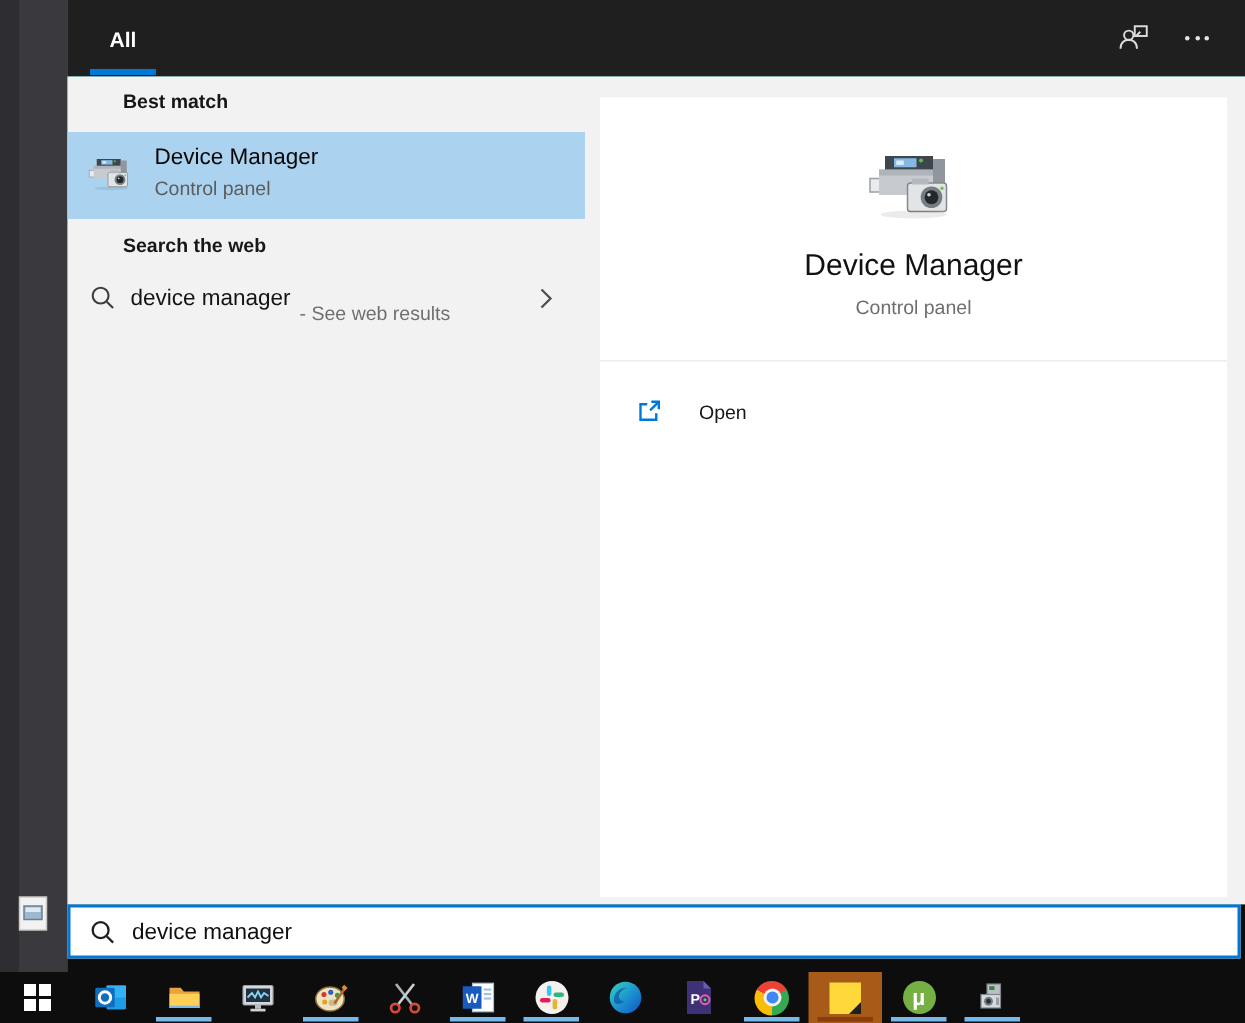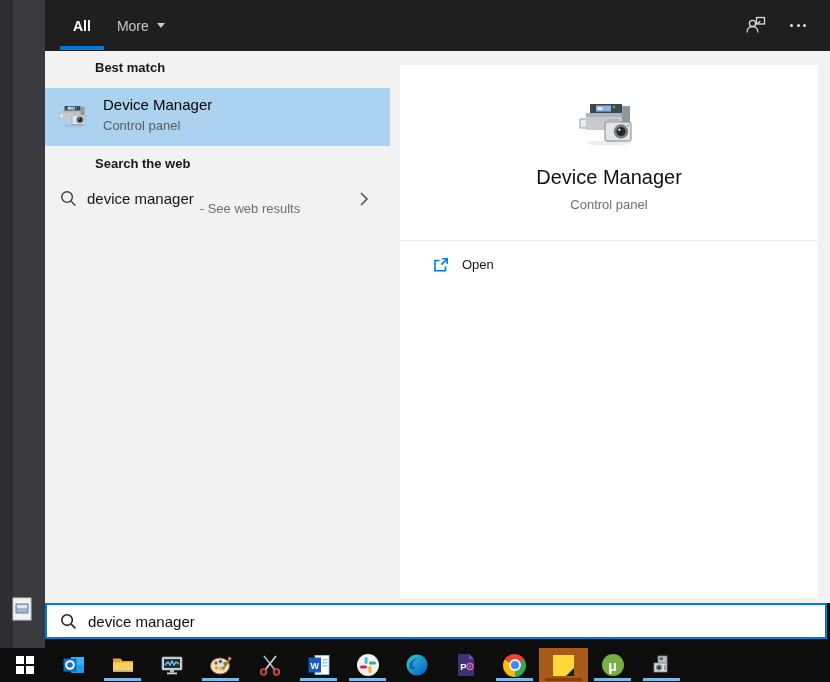--- a/index.html
+++ b/index.html
@@ -21,39 +21,39 @@
   .tab.active{color:#ffffff;font-weight:700;}
   .tab.active::after{content:"";position:absolute;left:0;right:0;bottom:1px;height:4px;background:#0078d7;}
   .caret-down{width:0;height:0;border-left:4.5px solid transparent;border-right:4.5px solid transparent;
     border-top:5px solid #c9c9c9;margin-left:8px;}
   .hdr-icon{position:absolute;top:14px;width:22px;height:22px;}
   .hdr-feedback{left:700px;}
   .hdr-ellipsis{left:742px;height:22px;display:flex;align-items:center;justify-content:center;gap:3.5px;}
   .dot{width:3px;height:3px;border-radius:50%;background:#e3e3e3;}
 
   .sw-body{position:absolute;top:51px;left:0;right:0;height:552px;background:#f2f2f2;}
-  .section-label{position:absolute;left:26px;font-size:13px;font-weight:700;color:#171717;padding-left:24px;}
+  .section-label{position:absolute;left:13px;font-size:13px;font-weight:700;color:#171717;padding-left:24px;}
   .lbl-best{top:9px;}
   .best-item{position:absolute;left:0;top:37px;width:345px;height:58px;background:#abd2ee;}
   .bi-icon{position:absolute;left:13px;top:13px;width:32px;height:32px;}
   .bi-title{position:absolute;left:58px;top:8px;font-size:15px;color:#060606;}
   .bi-sub{position:absolute;left:58px;top:30px;font-size:13px;color:#5c5c5c;}
   .lbl-web{top:105px;}
   .web-item{position:absolute;left:0;top:126px;width:345px;height:42px;display:flex;align-items:center;}
   .wi-icon{width:17px;height:17px;margin-left:15px;flex:0 0 auto;}
   .wi-query{margin-left:10px;font-size:15px;color:#141414;white-space:nowrap;}
   .wi-suffix{margin-left:6px;font-size:13px;color:#6f6f6f;white-space:nowrap;margin-top:20px;}
   .wi-chevron{position:absolute;left:314px;width:10px;height:15px;}
 
   .detail-card{position:absolute;left:355px;top:14px;width:418px;height:533px;background:#ffffff;}
   .dc-icon{position:absolute;left:50%;top:29px;width:64px;height:64px;transform:translateX(-50%);}
   .dc-title{position:absolute;top:101px;left:0;right:0;text-align:center;font-size:20px;color:#111111;}
   .dc-sub{position:absolute;top:132px;left:0;right:0;text-align:center;font-size:13px;color:#6e6e6e;}
   .dc-divider{position:absolute;top:175px;left:0;right:0;height:1px;background:#ececec;}
-  .open-row{position:absolute;top:192px;left:8px;right:0;height:34px;display:flex;align-items:flex-start;}
+  .open-row{position:absolute;top:192px;left:0;right:0;height:34px;display:flex;align-items:center;gap:12px;}
   .or-icon{width:16px;height:16px;margin-left:25px;flex:0 0 auto;}
   .or-label{margin-left:13px;font-size:13px;color:#171717;}
 
   
   .search-bar-wrap{position:absolute;left:45px;top:603px;width:785px;height:45px;background:#0d0d0d;}
   .search-bar{position:absolute;left:0;top:0;width:782px;height:36px;background:#ffffff;
     border:2px solid #0078d7;box-sizing:border-box;display:flex;align-items:center;}
   .sb-icon{width:17px;height:17px;margin-left:13px;flex:0 0 auto;}
   .sb-input{border:0;outline:0;margin-left:11px;flex:1;font-size:15px;color:#0f0f0f;
     font-family:inherit;background:transparent;padding:0;}
@@ -93,24 +93,20 @@
         <rect x="5" y="8" width="10" height="3" fill="#dfe9f2"></rect>
       </svg>
     </div>
   </div>
 
   <div class="search-window">
 
     <div class="sw-header">
       <div class="tab active">
         <span>All</span>
-      </div>
-      <div class="tab">
-        <span>More</span>
-        <span class="caret-down"></span>
       </div>
 
       <div class="hdr-icon hdr-feedback">
         <svg viewBox="0 0 22 22" fill="none" stroke="#dcdcdc" stroke-width="1.3">
           <circle cx="7.5" cy="9.5" r="3.1"></circle>
           <path d="M2 18.5 c0-4.4 3-6 5.5-6 s5.5 1.6 5.5 6"></path>
           <rect x="11.5" y="3.5" width="8" height="6.5"></rect>
           <path d="M15.2 7.2 l-2.6 2.6"></path>
         </svg>
       </div>

